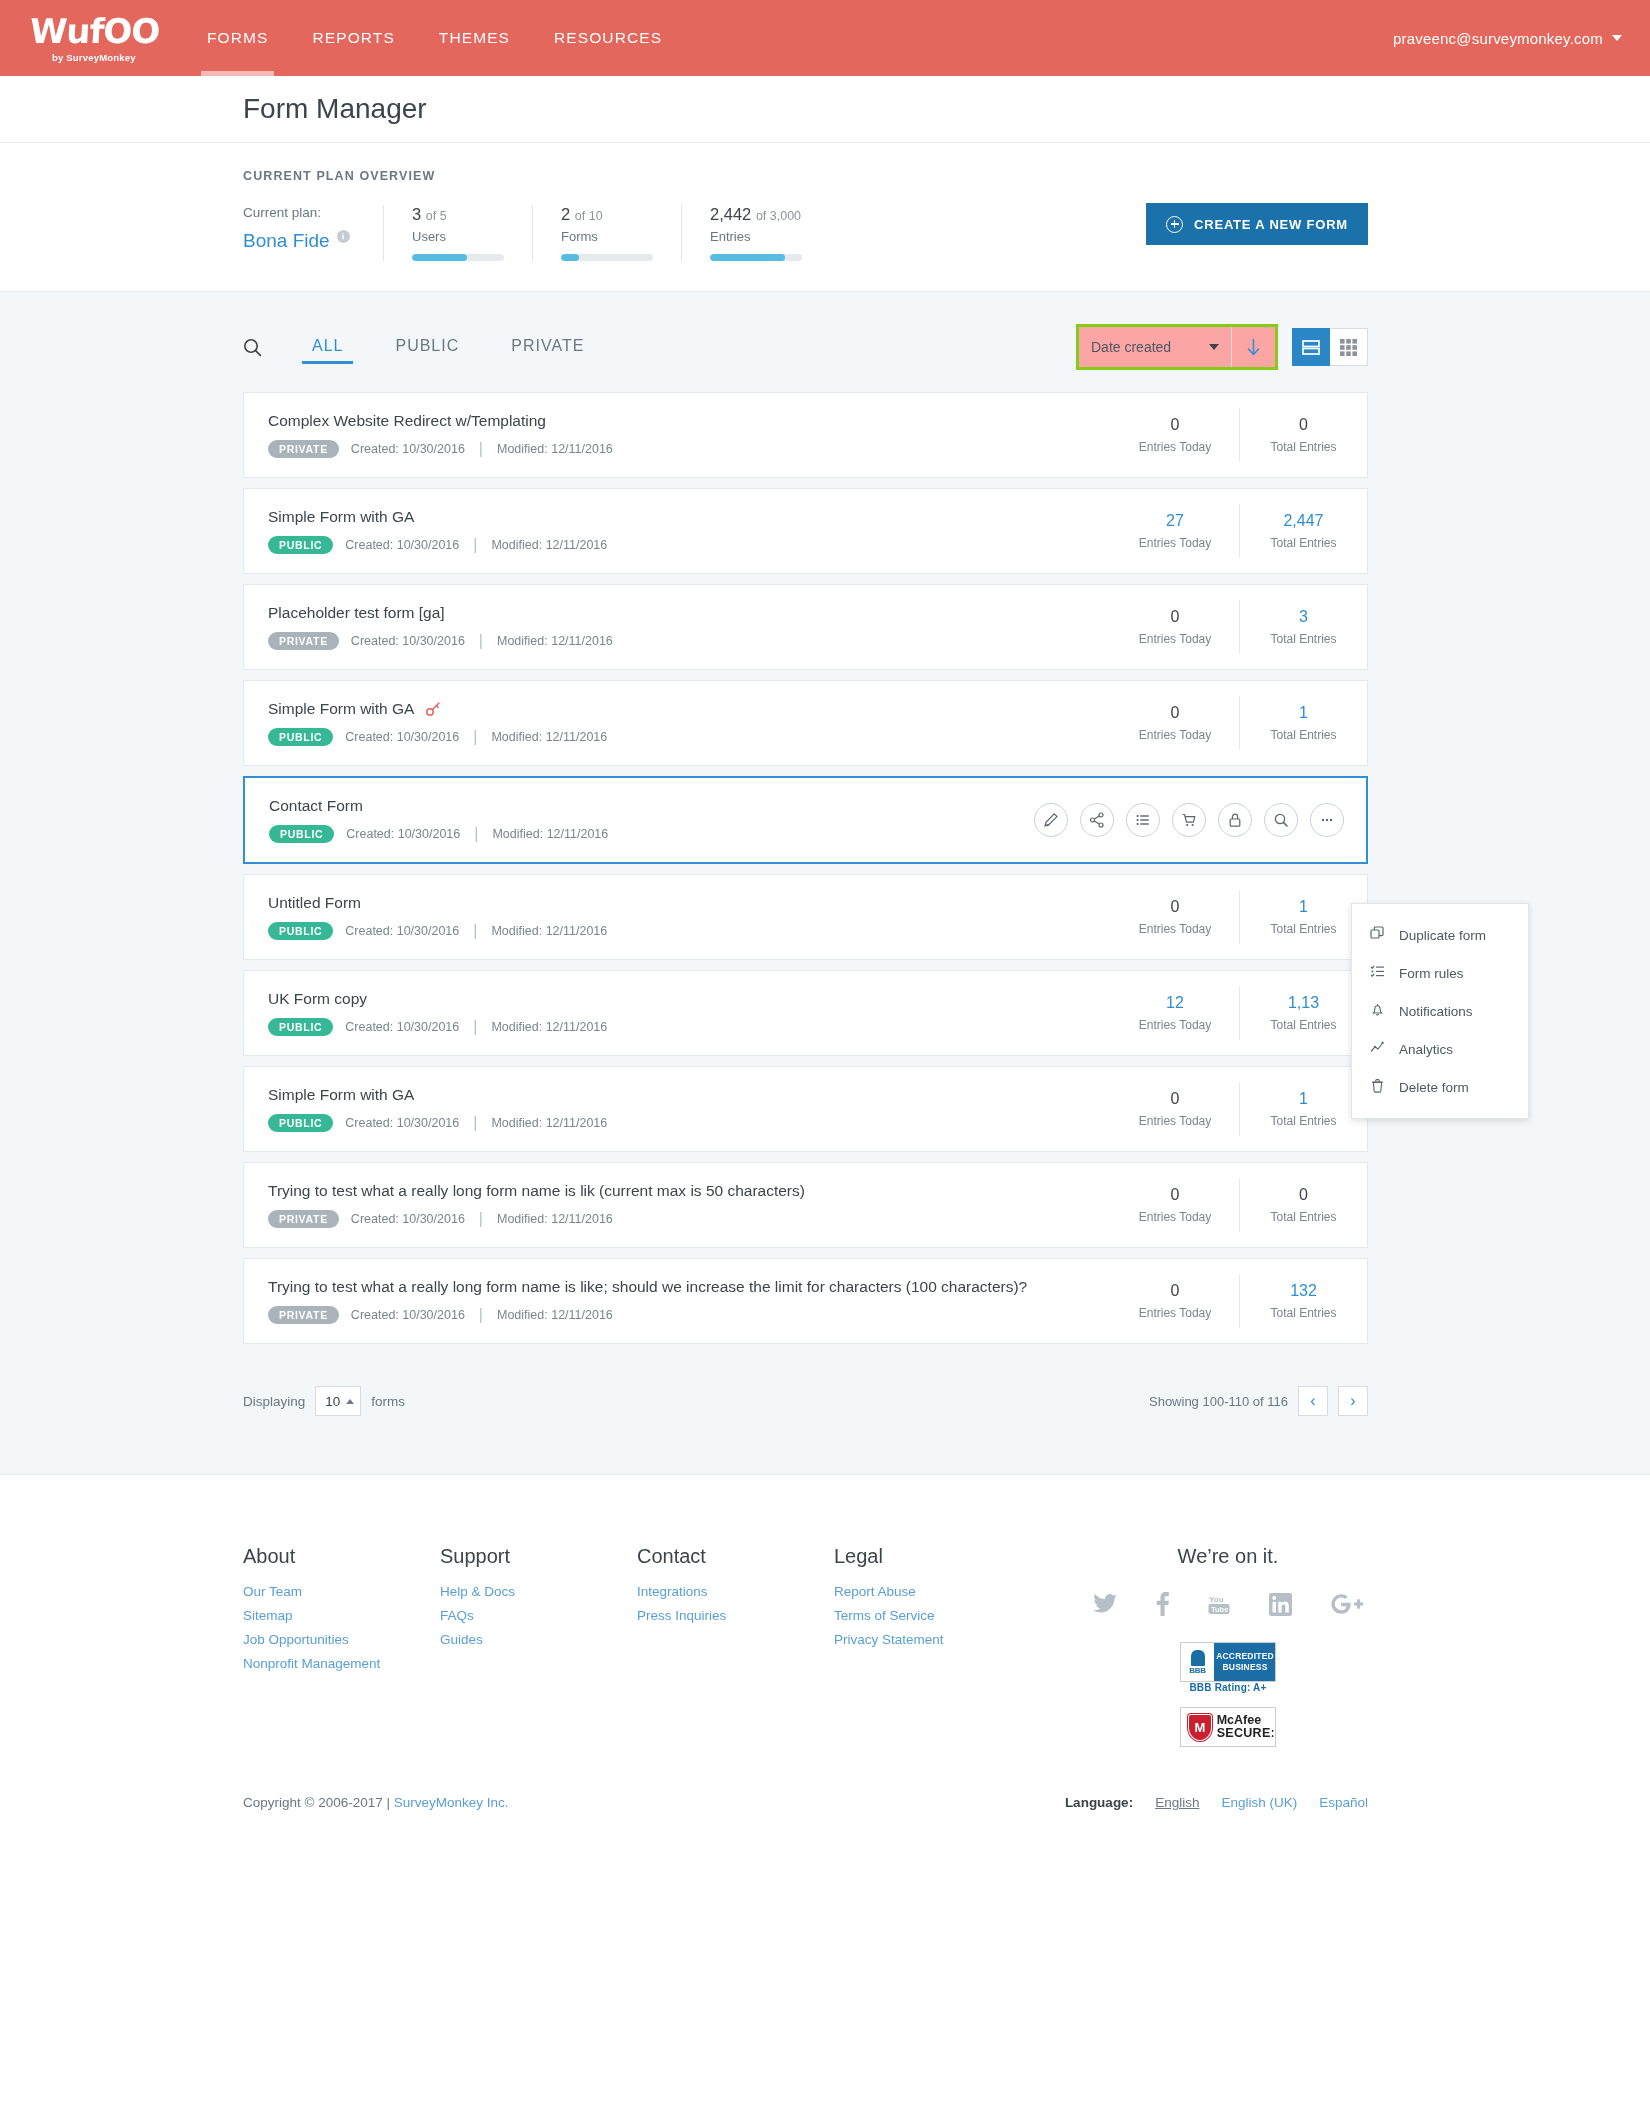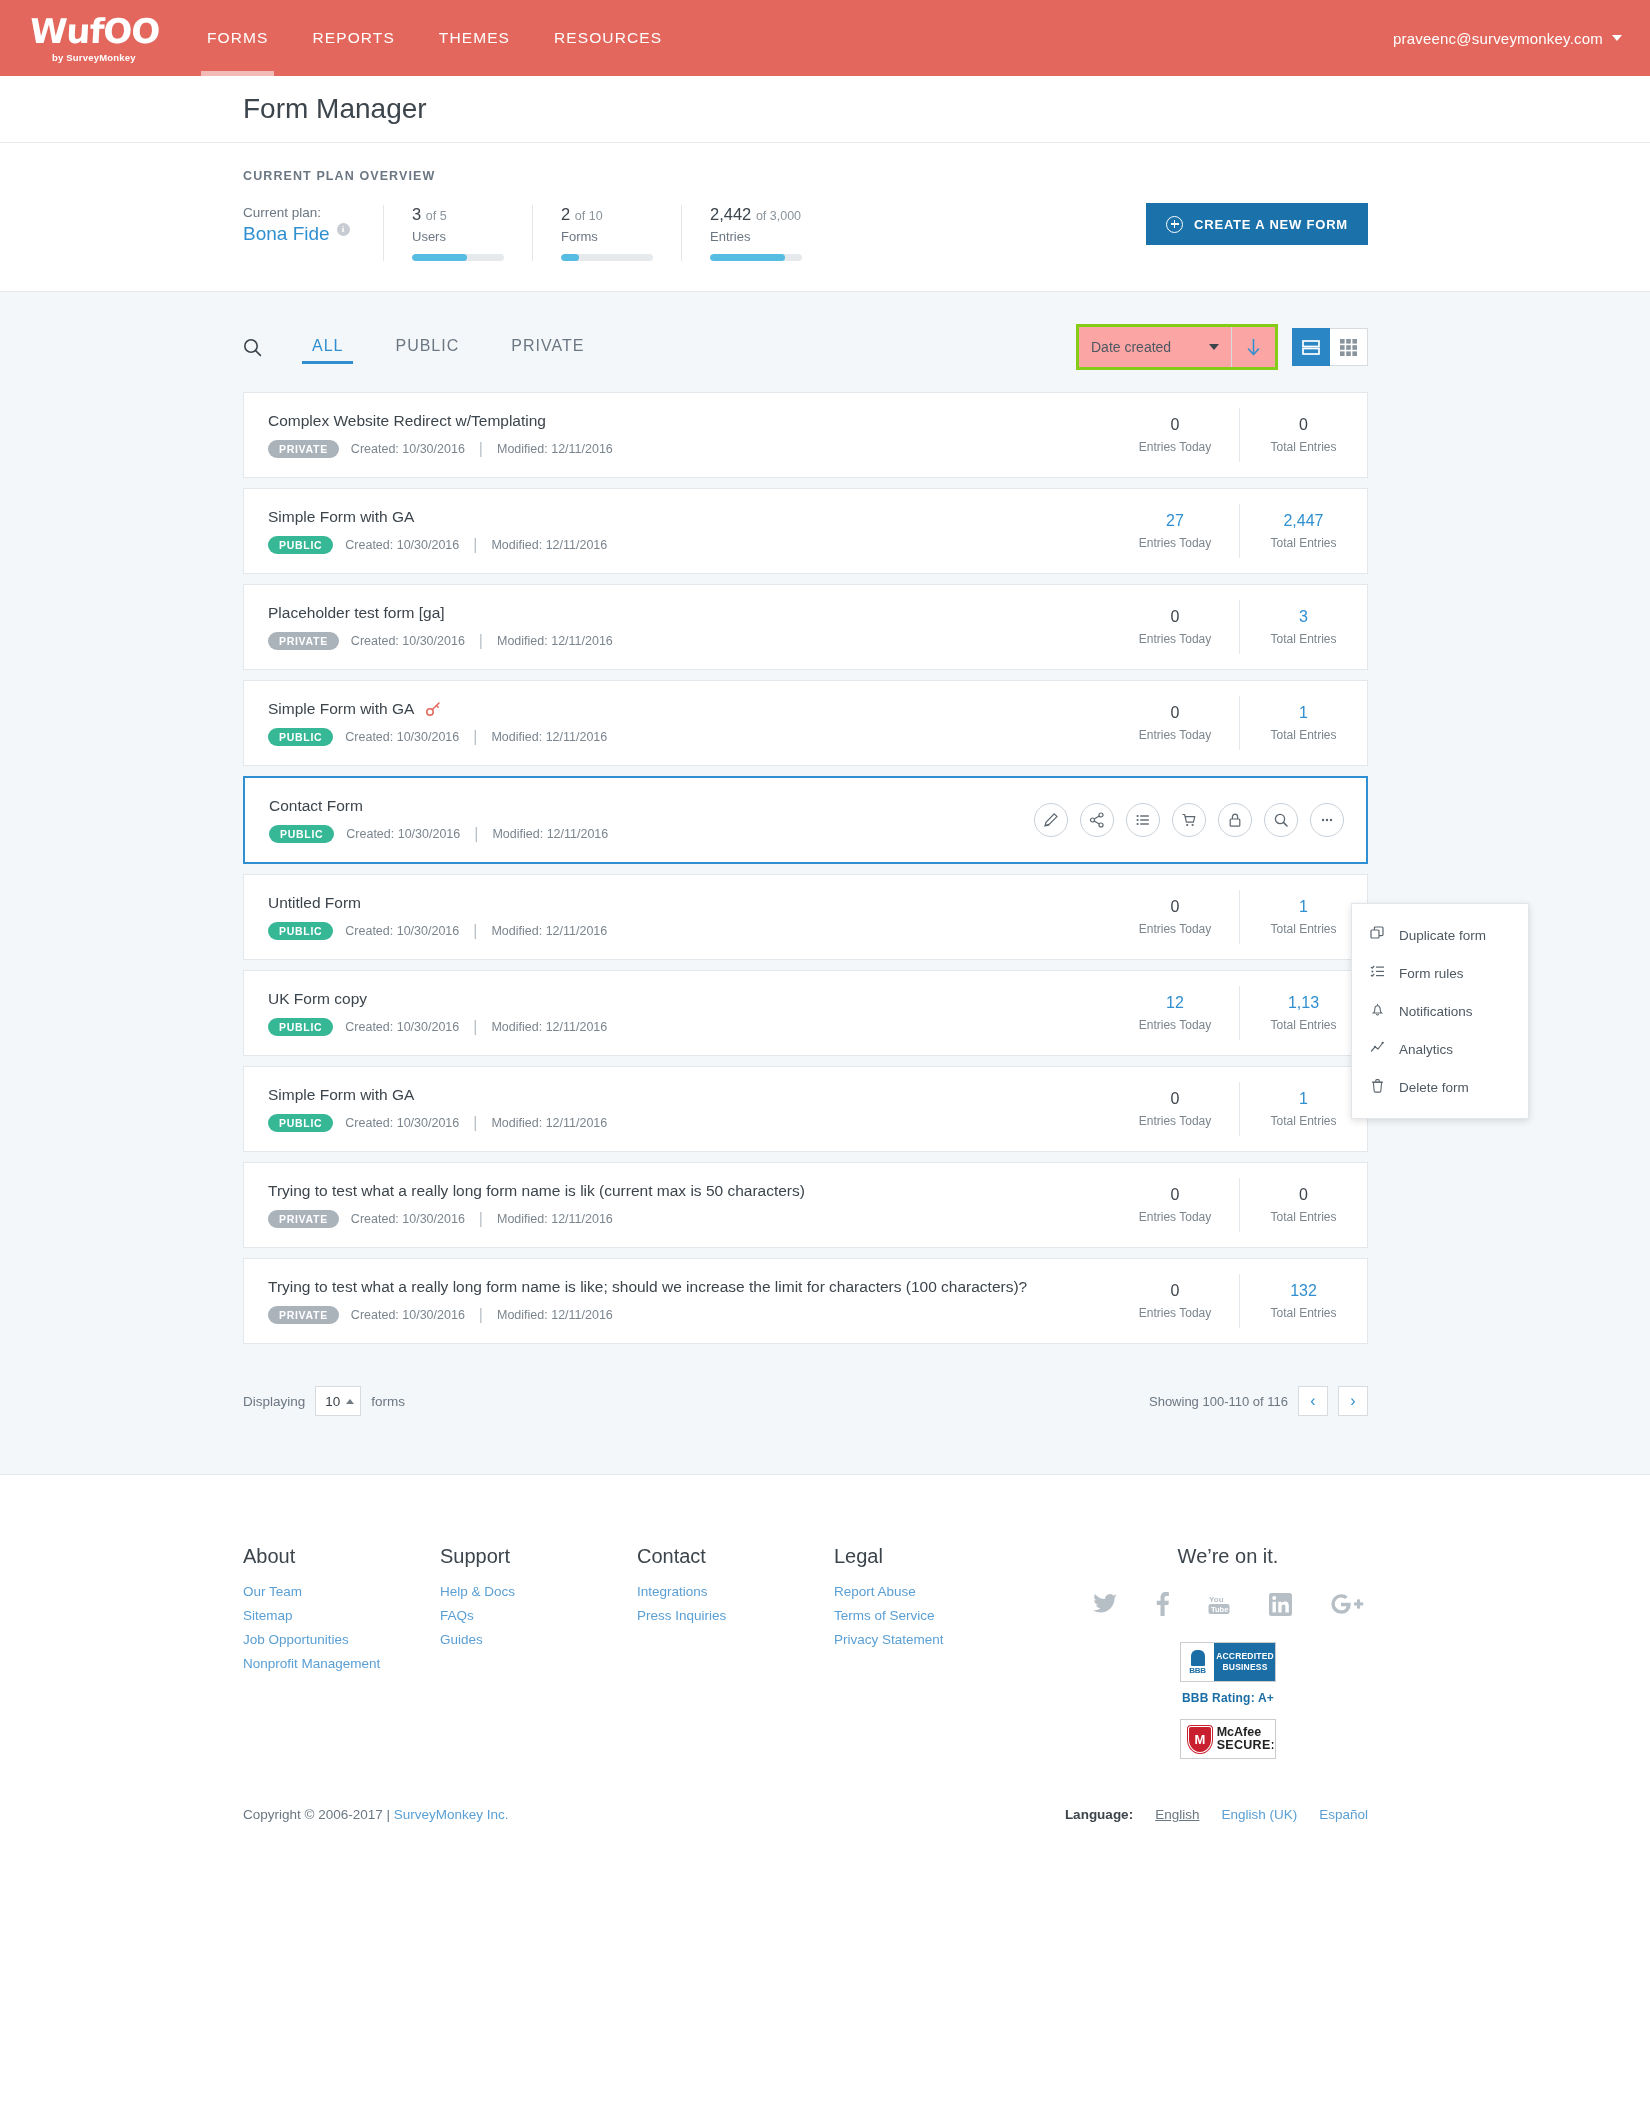--- a/index.html
+++ b/index.html
@@ -109,21 +109,21 @@
     font-weight: bold;
     margin-bottom: 22px;
   }
   .plan-row { display: flex; align-items: stretch; }
   .plan-col {
     padding: 0 28px;
     min-width: 136px;
     border-left: 1px solid #e3e7ea;
   }
   .plan-col:first-child { border-left: none; padding-left: 0; min-width: 140px; }
-  .plan-cur-label { font-size: 13.5px; color: #6b7783; margin-bottom: 3px; }
+  .plan-cur-label { font-size: 13.5px; color: #6b7783; margin-bottom: 10px; }
   .plan-name {
     font-size: 19px;
     color: #2f8fd0;
     display: inline-flex;
     align-items: flex-start;
     gap: 7px;
     cursor: pointer;
   }
   .info-dot {
     width: 13px; height: 13px; border-radius: 50%;
@@ -354,21 +354,21 @@
     align-items: center; justify-content: center; border-right: 1px solid #1b6ea5;
   }
   .bbb-seal { width: 14px; height: 16px; background: #1b6ea5; border-radius: 40% 40% 8% 8%; }
   .bbb-txt { font-size: 8px; font-weight: bold; color: #1b6ea5; letter-spacing: -.3px; }
   .bbb-right {
     flex: 1; background: #1b6ea5; color: #fff; display: flex; flex-direction: column;
     align-items: center; justify-content: center; font-size: 8.5px; font-weight: bold;
     letter-spacing: .2px; line-height: 1.25;
   }
   .bbb-rating {
-    font-size: 12px; font-weight: bold; color: #1b6ea5; margin-top: 9px; letter-spacing: .2px;
+    font-size: 10px; font-weight: bold; color: #1b6ea5; margin-top: 0; letter-spacing: .2px;
   }
   .mcafee {
     width: 96px; height: 40px; border: 1px solid #ccc; background: #fff;
     display: flex; align-items: center; gap: 5px; padding-left: 7px;
   }
   .mc-shield {
     width: 24px; height: 27px; background: #c8202f; border-radius: 3px 3px 50% 50%;
     display: flex; align-items: center; justify-content: center;
     color: #fff; font-weight: bold; font-size: 13px; border: 1.5px solid #fff;
     box-shadow: 0 0 0 1px #c8202f;

